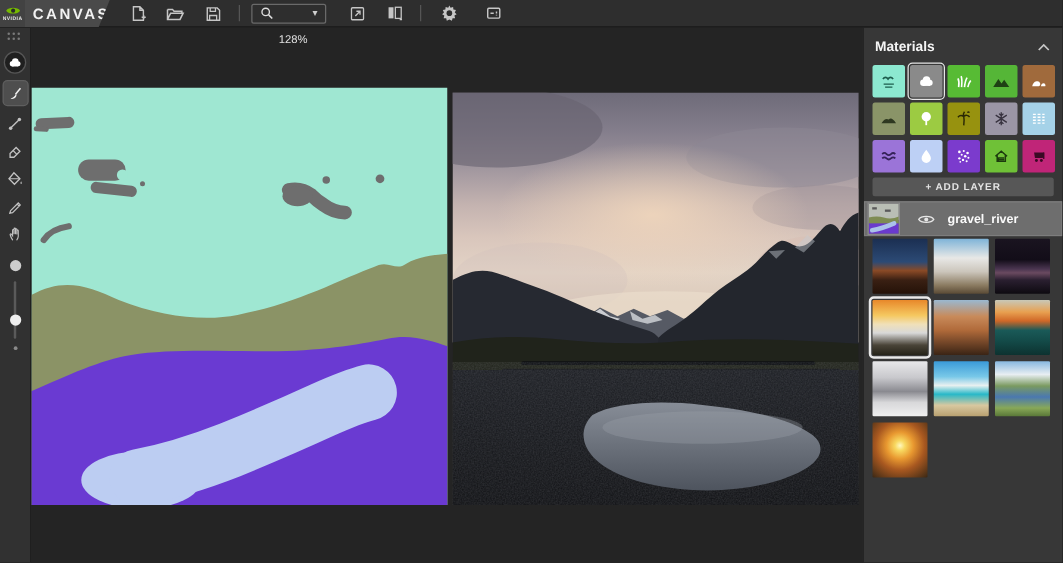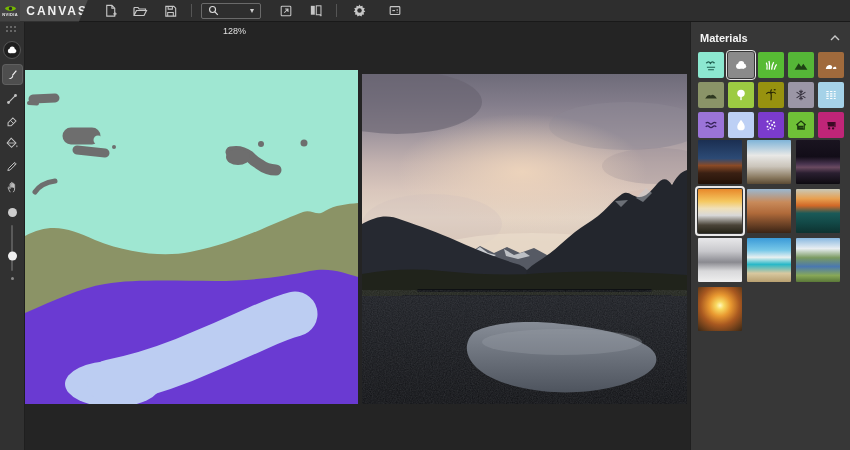--- a/index.html
+++ b/index.html
@@ -459,20 +459,42 @@
             <use href="#mi-house"></use>
           </svg>
         </div>
         <div class="swatch" style="background: rgb(192, 37, 120);">
           <svg viewBox="0 0 12 12" style="color:#3a0a24">
             <use href="#mi-cart"></use>
           </svg>
         </div>
       </div>
 
+    <div class="addlayer">
+      <span>+ ADD LAYER</span>
+    </div>
+    <div class="layerrow sel">
+      <div class="layerthumb">
+        <svg viewBox="0 0 26 26" preserveAspectRatio="none">
+          <rect width="26" height="14" fill="#b9beb5"></rect>
+          <rect x="3" y="3" width="4" height="2" fill="#5a5a5a"></rect>
+            <rect x="14" y="5" width="5" height="2" fill="#5a5a5a"></rect>
+          <path d="M0 12 Q7 10 13 12 Q20 14 26 11 L26 18 L0 18 Z" fill="#7e8c52"></path>
+          <rect x="0" y="17" width="26" height="9" fill="#6a3ace"></rect>
+          <path d="M3 23 C9 22 15 20 22 17" fill="none" stroke="#aac2ea" stroke-width="4" stroke-linecap="round"></path>
+        </svg>
+      </div>
+      <span class="eyebtn">
+        <svg width="14" height="9" viewBox="0 0 14 9">
+          <path d="M1 4.5 C3 1.3 11 1.3 13 4.5 C11 7.7 3 7.7 1 4.5 Z" fill="none" stroke="#e6e6e6" stroke-width="1.1"></path>
+          <circle cx="7" cy="4.5" r="1.6" fill="#e6e6e6"></circle>
+        </svg>
+      </span>
+      <span class="layername">gravel_river</span>
+    </div>
 
     <div class="stylegrid" id="styles-grid">
         <div class="style-thumb" style="background: linear-gradient(rgb(27, 47, 82) 0%, rgb(44, 74, 117) 42%, rgb(138, 74, 38) 58%, rgb(58, 32, 19) 75%, rgb(36, 18, 8) 100%);"></div>
         <div class="style-thumb" style="background: linear-gradient(rgb(127, 180, 216) 0%, rgb(232, 232, 230) 35%, rgb(203, 197, 187) 60%, rgb(138, 122, 96) 85%, rgb(90, 74, 53) 100%);"></div>
         <div class="style-thumb" style="background: linear-gradient(rgb(26, 20, 32) 0%, rgb(18, 13, 24) 38%, rgb(74, 53, 80) 55%, rgb(106, 74, 96) 62%, rgb(42, 31, 48) 75%, rgb(13, 10, 16) 100%);"></div>
         <div class="style-thumb sel" style="background: linear-gradient(rgb(232, 136, 42) 0%, rgb(245, 200, 96) 28%, rgb(240, 224, 184) 44%, rgb(216, 216, 216) 60%, rgb(74, 68, 56) 82%, rgb(37, 35, 24) 100%);"></div>
         <div class="style-thumb" style="background: linear-gradient(rgb(154, 184, 208) 0%, rgb(200, 138, 90) 30%, rgb(176, 106, 58) 55%, rgb(122, 74, 42) 75%, rgb(58, 36, 21) 100%);"></div>
         <div class="style-thumb" style="background: linear-gradient(rgb(200, 200, 184) 0%, rgb(232, 160, 80) 22%, rgb(208, 104, 40) 38%, rgb(26, 90, 88) 55%, rgb(19, 74, 72) 75%, rgb(13, 50, 48) 100%);"></div>
         <div class="style-thumb" style="background: linear-gradient(rgb(232, 232, 234) 0%, rgb(200, 200, 204) 30%, rgb(138, 138, 144) 55%, rgb(216, 216, 218) 75%, rgb(239, 239, 239) 100%);"></div>
         <div class="style-thumb" style="background: linear-gradient(rgb(58, 154, 216) 0%, rgb(120, 200, 232) 28%, rgb(232, 240, 240) 44%, rgb(40, 184, 200) 60%, rgb(216, 200, 160) 80%, rgb(184, 160, 112) 100%);"></div>

